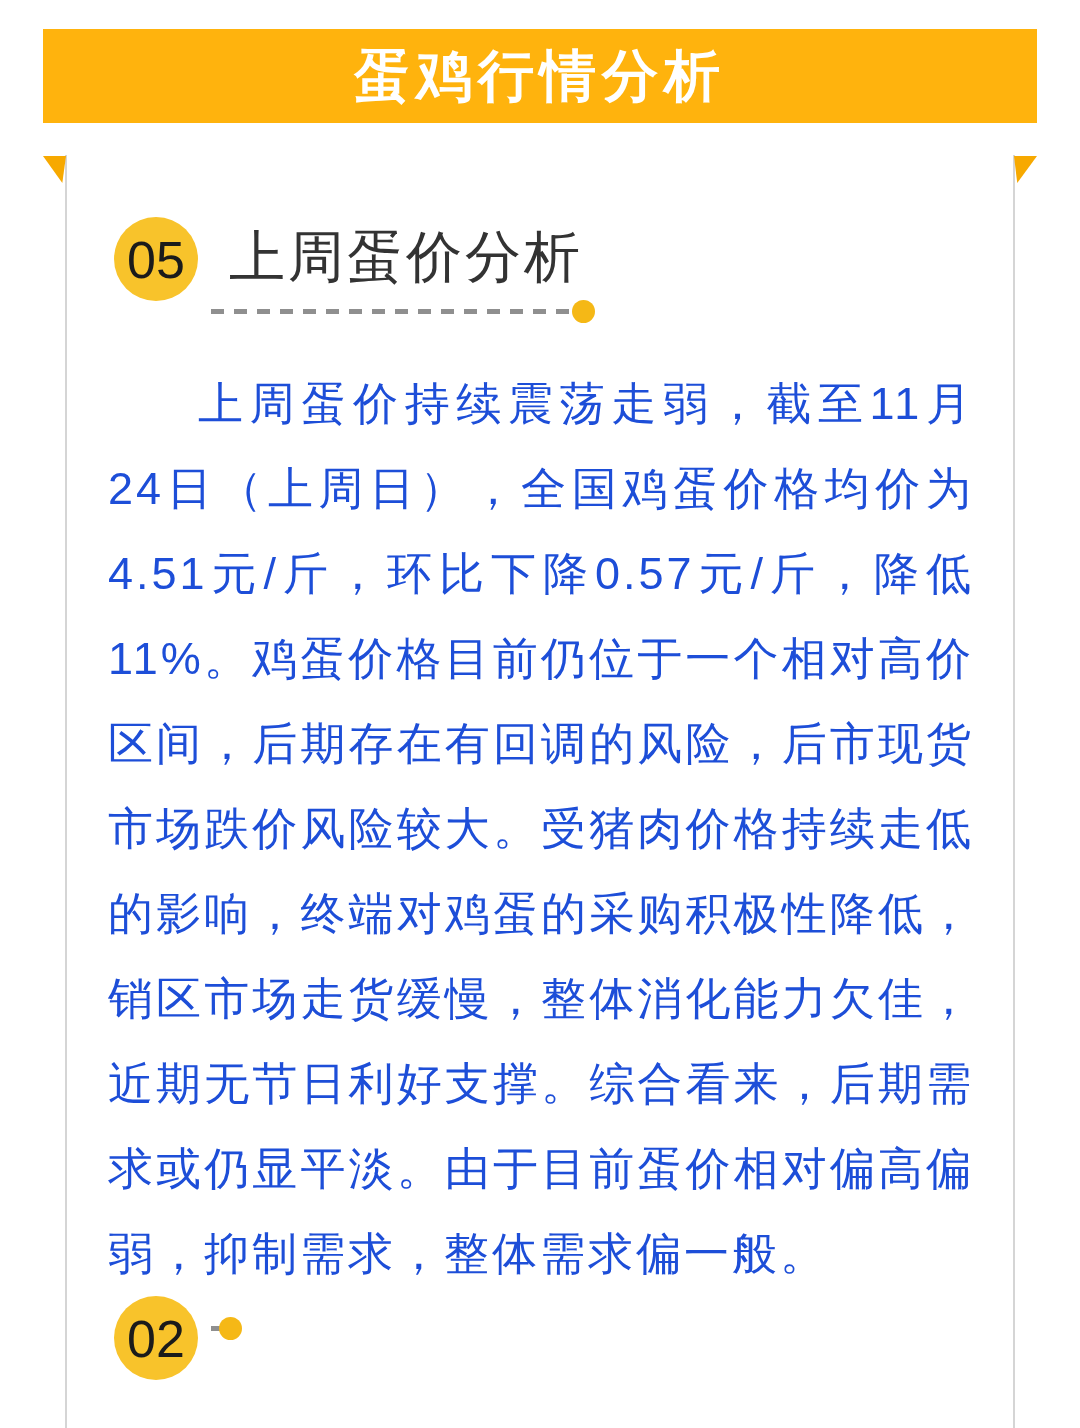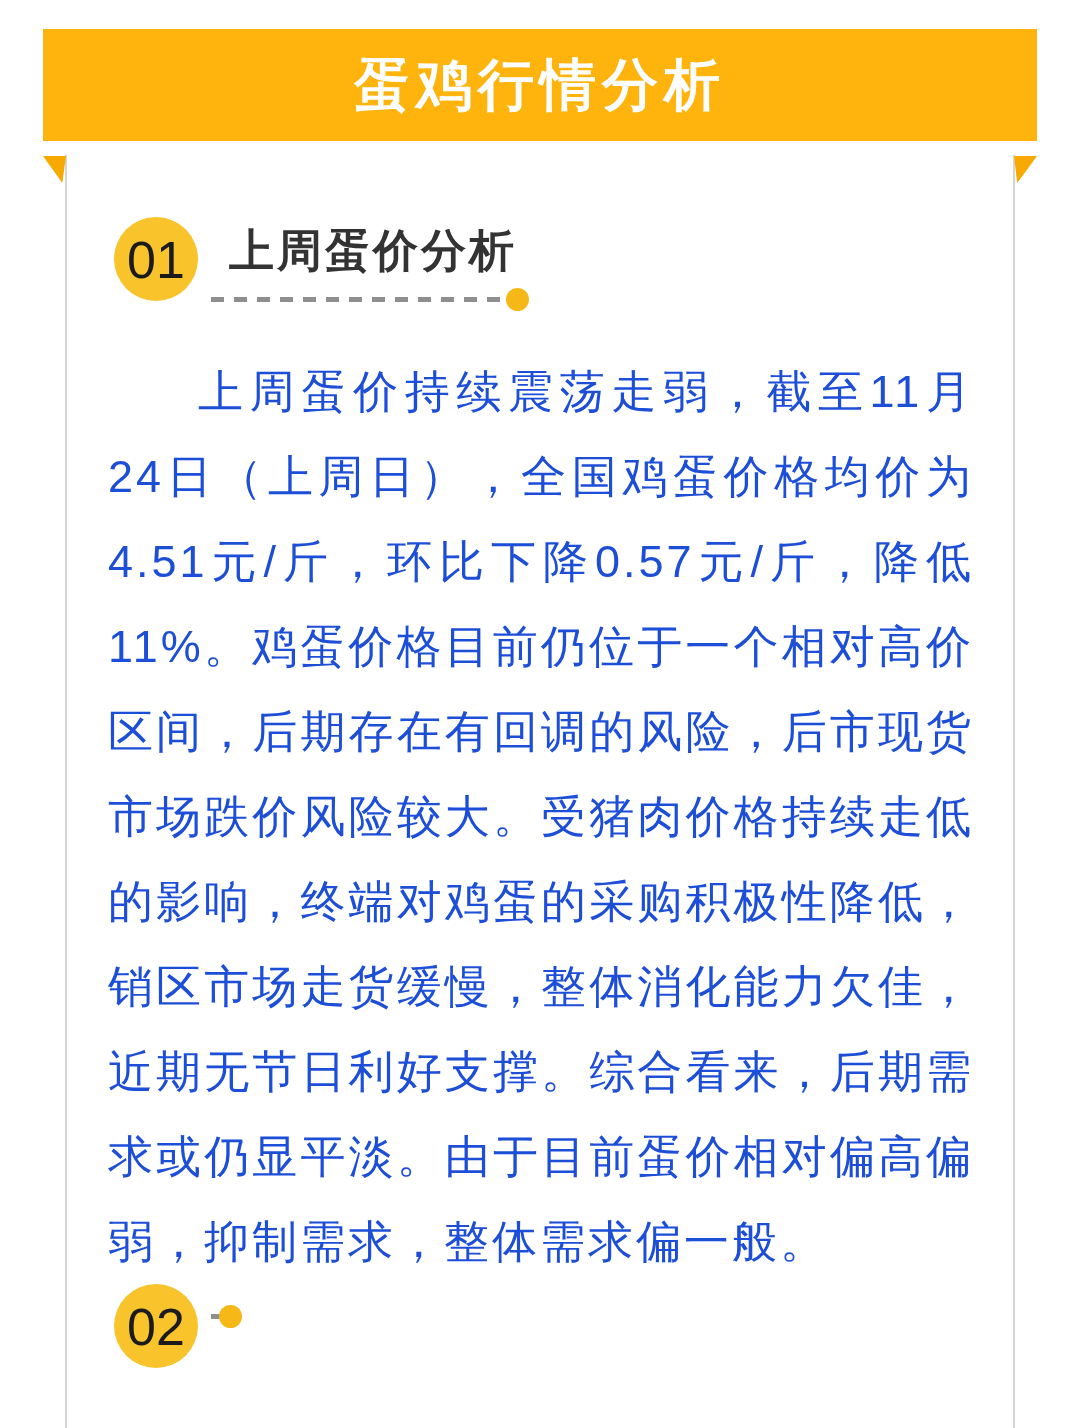--- a/index.html
+++ b/index.html
@@ -27,21 +27,21 @@
     border-left: 2px solid #d5d5d5;
     border-right: 2px solid #d5d5d5;
     padding: 0 39px;
   }
   
   .ribbon {
     position: absolute;
     left: 43px;
     top: 29px;
     width: 994px;
-    height: 112px;
+    height: 94px;
     background: #FFB30D;
     display: flex;
     align-items: center;
     justify-content: center;
     z-index: 2;
   }
   .ribbon-title {
     margin: 0;
     color: #ffffff;
     font-size: 56px;
@@ -86,22 +86,22 @@
     padding-top: 2px;
     box-sizing: border-box;
   }
   .title-wrap {
     display: inline-block;
     margin-left: 31px;
     padding-top: 9px;
   }
   .section-title {
     margin: 0;
-    font-size: 45px;
-    font-weight: 700;
+    font-size: 56px;
+    font-weight: 400;
     color: #333333;
     letter-spacing: 3px;
     line-height: 1.1;
     white-space: nowrap;
   }
   .dash-row {
     display: flex;
     align-items: center;
     margin-left: -18px;
     width: calc(100% + 30px);
@@ -137,21 +137,21 @@
   }
 </style>
 </head>
 <body>
 
 <div class="page">
 
   <div class="panel">
 
     <div class="section-header first">
-      <div class="num-badge">01</div>
+      <div class="num-badge">05</div>
       <div class="title-wrap">
         <h2 class="section-title">上周蛋价分析</h2>
         <div class="dash-row">
           <div class="dash-line"></div>
           <div class="dash-dot"></div>
         </div>
       </div>
     </div>
 
     <p class="body-text">上周蛋价持续震荡走弱，截至11月24日（上周日），全国鸡蛋价格均价为4.51元/斤，环比下降0.57元/斤，降低11%。鸡蛋价格目前仍位于一个相对高价区间，后期存在有回调的风险，后市现货市场跌价风险较大。受猪肉价格持续走低的影响，终端对鸡蛋的采购积极性降低，销区市场走货缓慢，整体消化能力欠佳，近期无节日利好支撑。综合看来，后期需求或仍显平淡。由于目前蛋价相对偏高偏弱，抑制需求，整体需求偏一般。</p>

